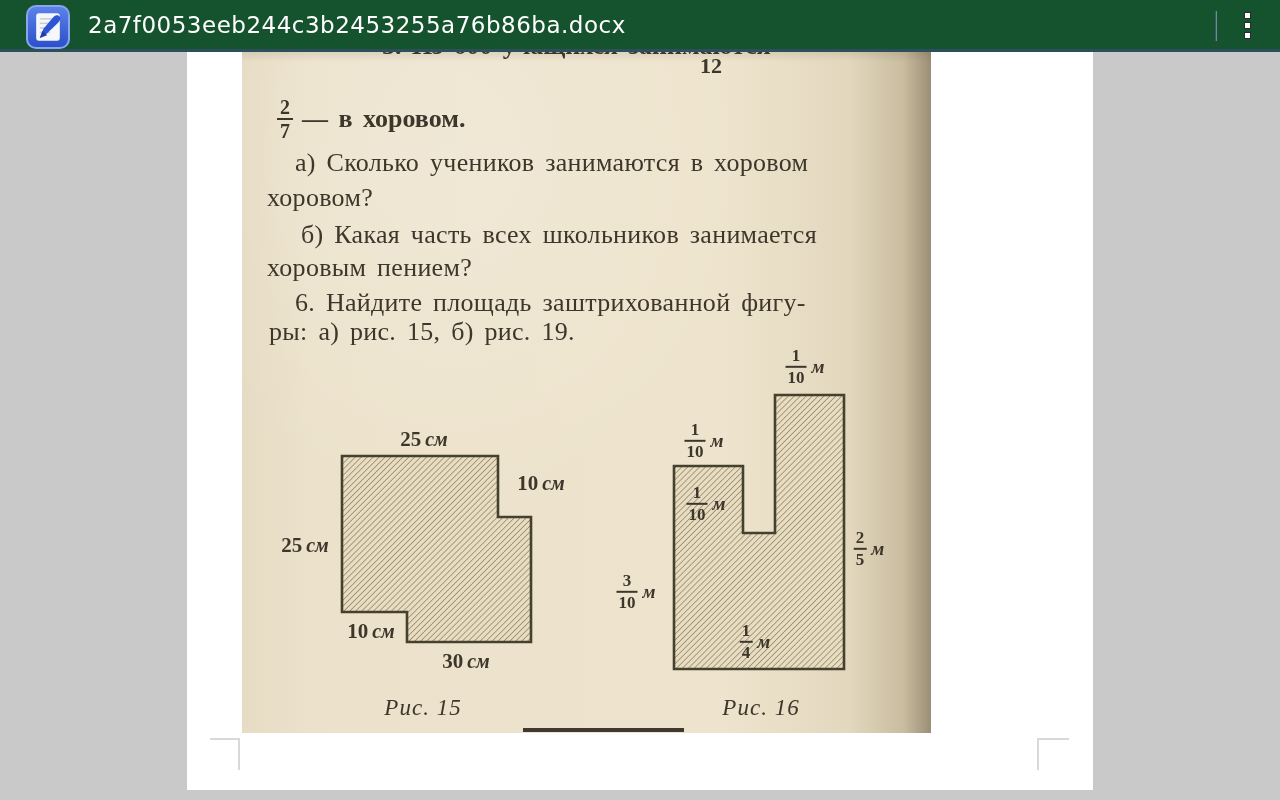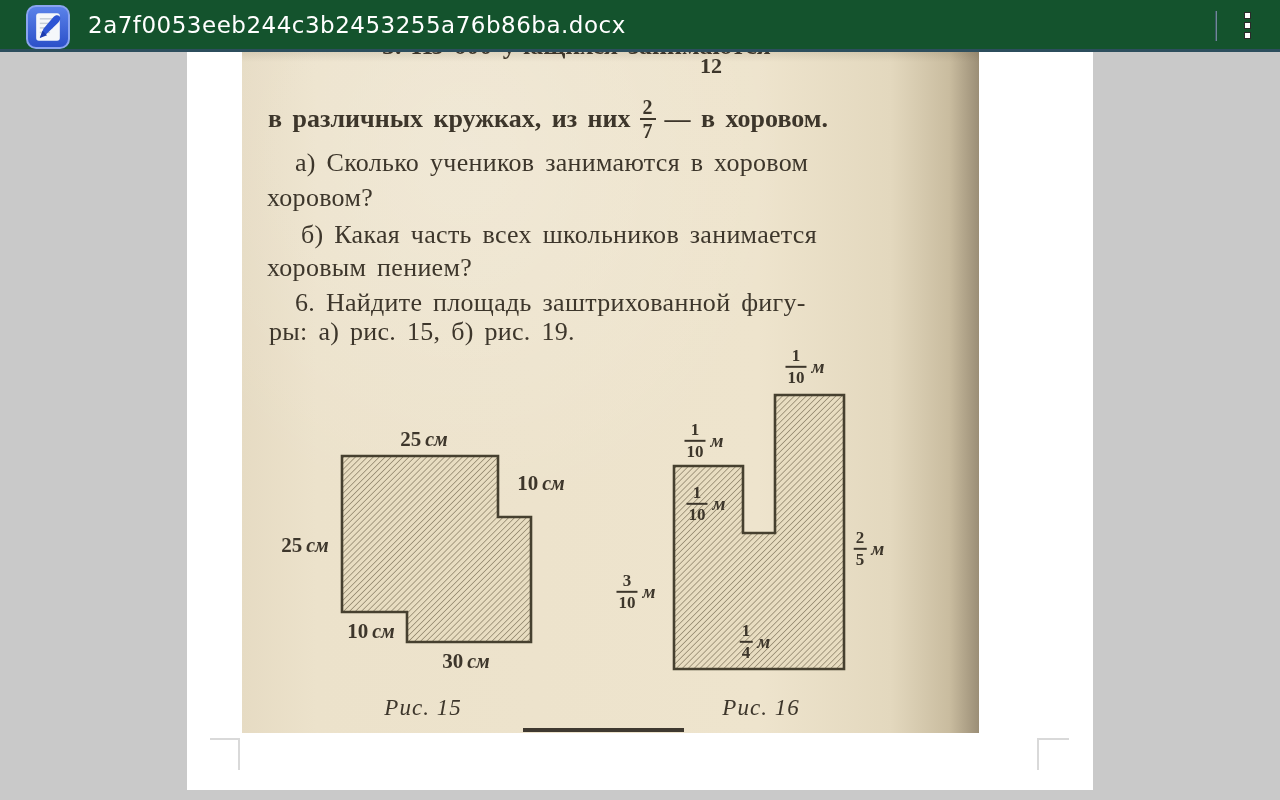--- a/index.html
+++ b/index.html
@@ -20,21 +20,21 @@
   
   .page{position:absolute;left:187px;top:52px;width:906px;height:738px;background:#ffffff;}
   .corner{position:absolute;}
   .corner .h{position:absolute;height:2px;background:#d9d9d9;top:0;}
   .corner .v{position:absolute;width:2px;background:#d9d9d9;top:0;}
 
   
   .scan{position:absolute;left:55px;top:0;width:689px;height:681px;overflow:hidden;color:#3d362b;
     background:
       radial-gradient(ellipse at 30% 15%, rgba(255,255,255,.20), rgba(255,255,255,0) 45%),
-      linear-gradient(90deg,#e6dbc3 0%,#ece2cb 10%,#eee4cd 70%,#e3d8be 88%,#c9bc9f 96%,#9b8e76 100%); padding-left: 48px;}
+      linear-gradient(90deg,#e6dbc3 0%,#ece2cb 10%,#eee4cd 70%,#e3d8be 88%,#c9bc9f 96%,#9b8e76 100%);}
   .scan:after{content:"";position:absolute;left:0;top:0;right:0;height:10px;
     background:linear-gradient(180deg,rgba(60,45,20,.10),rgba(60,45,20,0));}
 
   .tline{position:absolute;white-space:nowrap;font-size:26px;font-weight:400;letter-spacing:.3px;word-spacing:4px;}
   .cutoff-text{position:absolute;left:140px;top:-21px;font-size:26px;font-weight:600;white-space:nowrap;word-spacing:4px;}
   .cutoff-den{position:absolute;left:458px;top:1px;font-size:22px;font-weight:600;}
 
   .line1{position:absolute;left:26px;top:39px;height:56px;display:flex;align-items:center;font-size:26px;font-weight:600;word-spacing:4px;white-space:nowrap;}
   .line1 .fracbig{display:inline-flex;flex-direction:column;align-items:center;font-size:20px;line-height:1.05;margin:0 9px;font-weight:700;}
   .line1 .fracbig .den{border-top:2px solid #3d362b;padding:1px 3px 0 3px;}
@@ -80,21 +80,20 @@
   </div>
 
   <div class="page">
 
     <div class="scan">
 
       <div class="cutoff-text">5. Из 600 учащихся занимаются</div>
       <div class="cutoff-den">12</div>
 
       <div class="line1">
-        <span>в различных кружках, из них</span>
         <span class="fracbig">
           <span class="num">2</span>
           <span class="den">7</span>
         </span>
         <span>— в хоровом.</span>
       </div>
 
       <div class="tline" style="left:53px;top:96px">а) Сколько учеников занимаются в хоровом</div>
       <div class="tline" style="left:25px;top:131px">хоровом?</div>
       <div class="tline" style="left:59px;top:168px">б) Какая часть всех школьников занимается</div>

